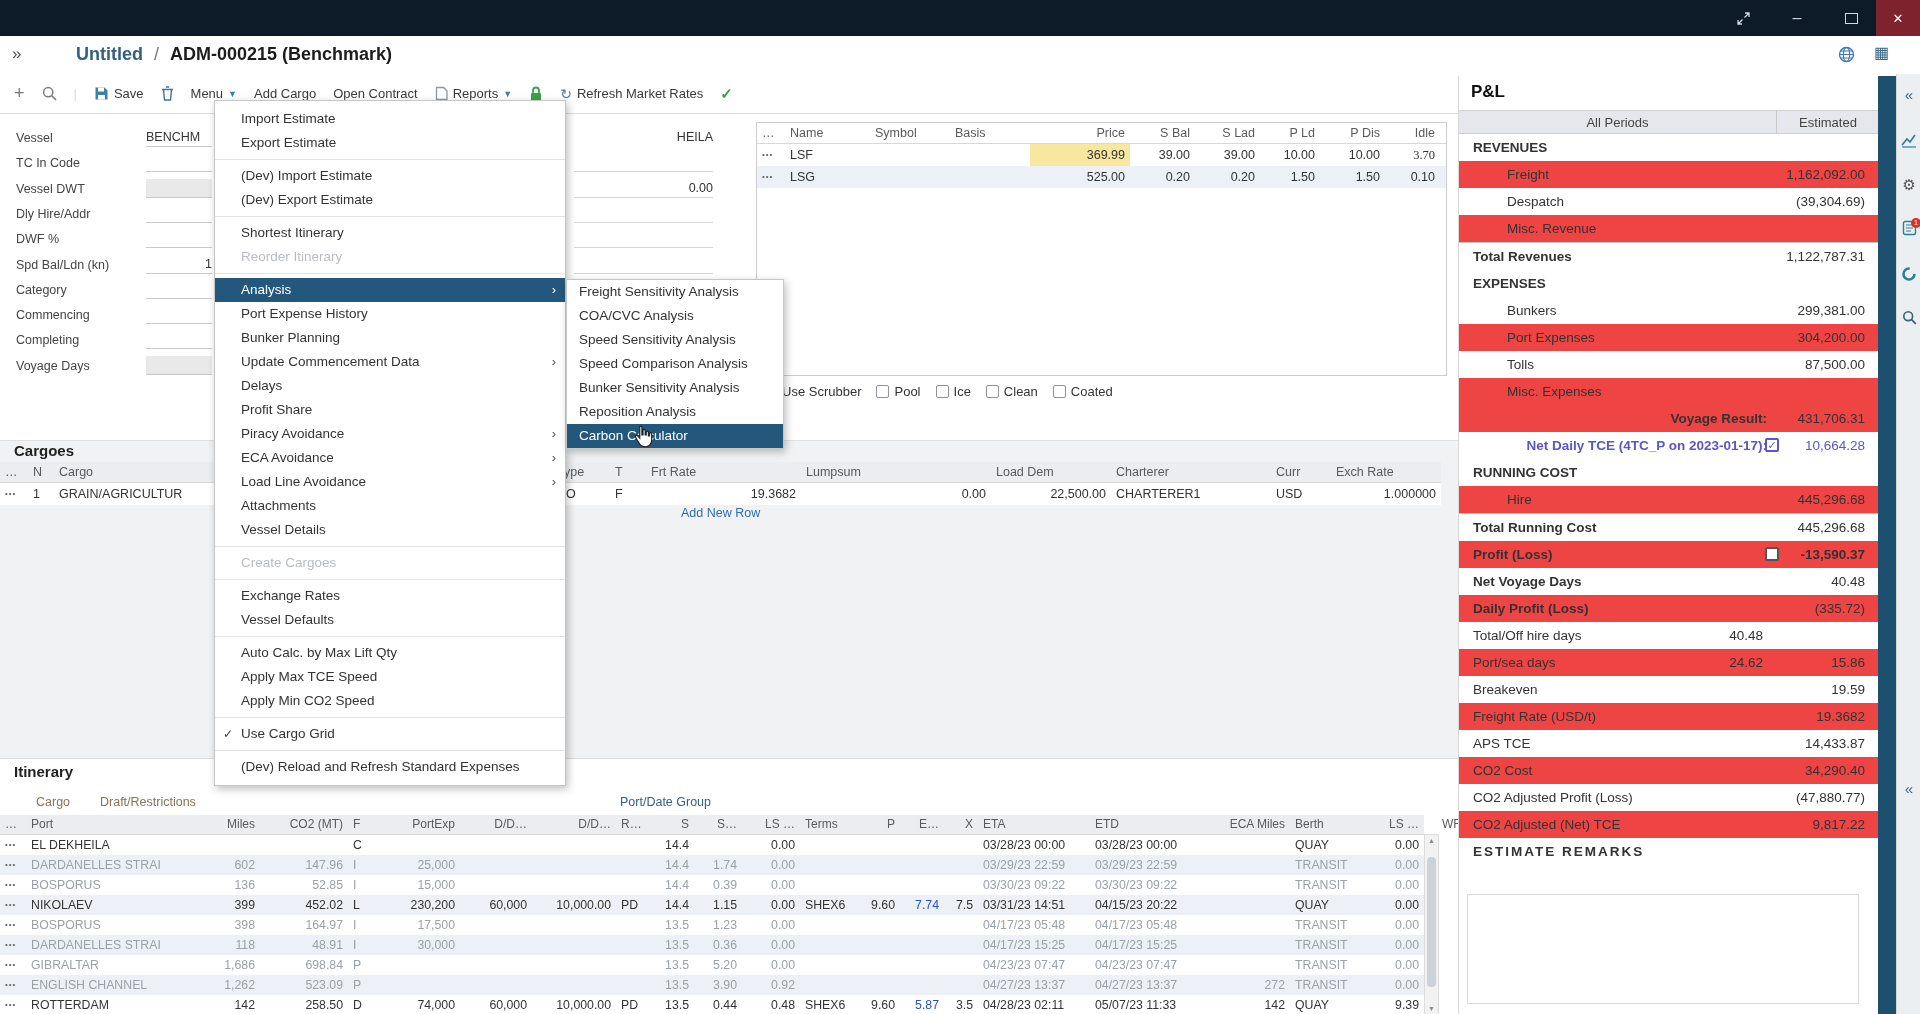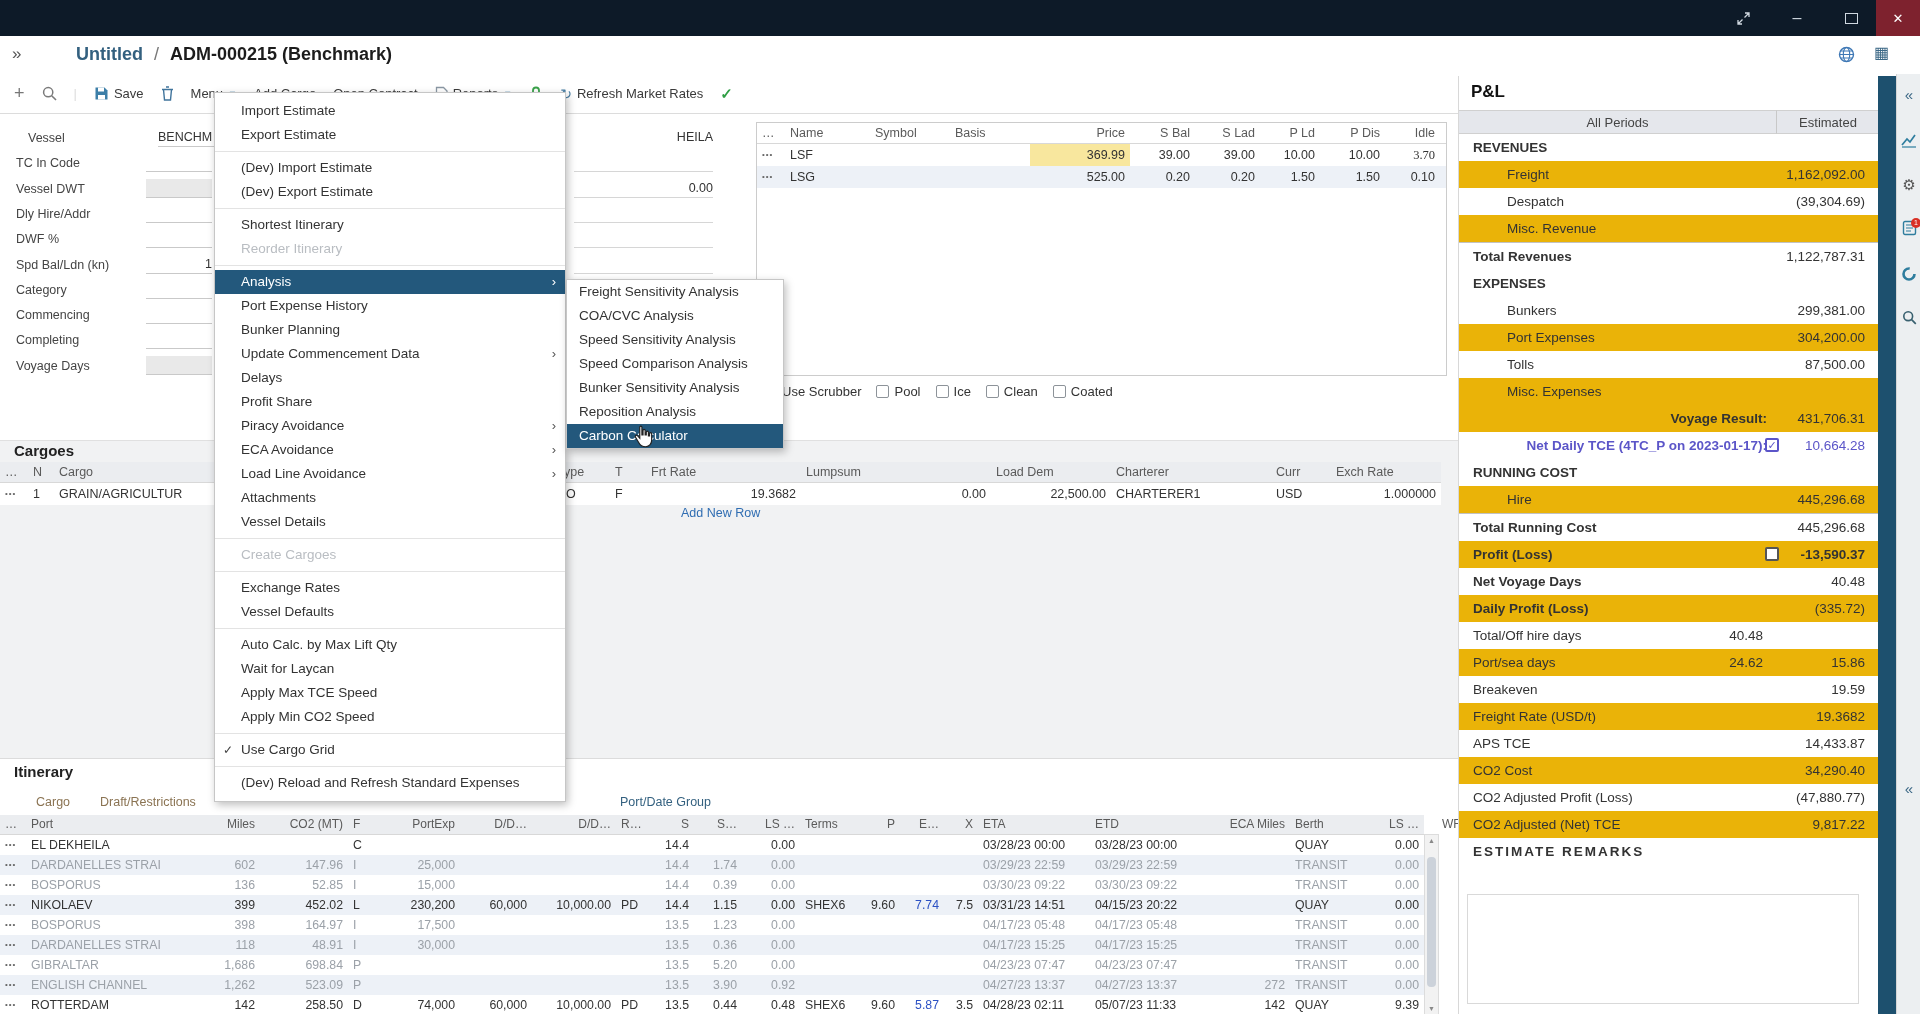--- a/index.html
+++ b/index.html
@@ -76,40 +76,40 @@
   #itin-group{position:absolute;left:620px;top:36px;font-size:12.5px;color:#33607f;}
   #itin-grid{left:0;top:56px;width:1424px;}
   #itin-grid .g-h{height:19px;line-height:19px;font-size:12px;}
   #itin-grid .g-r{height:20px;line-height:20px;font-size:12.3px;}
   #itin-wf{position:absolute;left:1442px;top:56px;height:19px;line-height:19px;font-size:12px;color:#5a5a5a;}
   #itin-scroll{position:absolute;left:1424px;top:75px;width:15px;height:181px;background:#f2f2f2;border:1px solid #dcdcdc;box-sizing:border-box;}
   .scr-arrow{position:absolute;left:0;width:13px;text-align:center;font-size:7px;color:#888;}
   .scr-thumb{position:absolute;left:2px;top:22px;width:9px;height:130px;background:#ccd2da;border-radius:4px;}
   
   .menu{position:absolute;background:#fff;border:1px solid #c6c6c6;box-shadow:2px 3px 8px rgba(0,0,0,.25);z-index:50;padding:6px 0;box-sizing:border-box;}
-  #menu{left:214px;top:92px;width:352px;}
+  #menu{left:214px;top:100px;width:352px;}
   #submenu{left:566px;top:279px;width:218px;z-index:60;padding:0;}
   .menu-item{position:relative;height:24px;line-height:24px;padding-left:26px;font-size:13.5px;color:#333;white-space:nowrap;}
   .menu-item.hl{background:#23587c;color:#fff;}
   .menu-item.dis{color:#b9bdc2;}
   .menu-sep{height:1px;background:#e3e3e3;margin:4px 0;}
   .mi-arrow{position:absolute;right:9px;top:0;font-size:13px;color:#555;}
   .menu-item.hl .mi-arrow{color:#fff;}
   .mi-check{position:absolute;left:8px;top:0;font-size:12px;color:#444;}
   #submenu .menu-item{padding-left:12px;}
   
   #pnl{position:absolute;left:1458px;top:76px;width:420px;height:938px;background:#fff;border-left:1px solid #d8d8d8;z-index:40;box-sizing:border-box;}
   #pnl-title{position:absolute;left:12px;top:6px;font-size:17px;font-weight:bold;color:#111;}
   .pnl-head{position:absolute;top:34px;height:24px;line-height:24px;background:#e5e7ec;border-top:1px solid #d0d0d0;border-bottom:1px solid #d0d0d0;
             text-align:center;font-size:13px;color:#444;box-sizing:border-box;}
   #pnl-head-left{left:0;width:318px;border-right:1px solid #c8c8c8;}
   #pnl-head-right{left:318px;width:102px;}
   #pnl-rows{position:absolute;left:0;top:58px;width:420px;}
   .p-row{position:relative;height:27px;line-height:27px;font-size:13.5px;}
-  .p-row.stripe{background:#eab308;}
+  .p-row.stripe{background:#ef4444;}
   .p-row.total{border-top:1px solid #c2c2c2;}
   .p-label{position:absolute;left:14px;white-space:nowrap;}
   .p-label.ind{left:48px;}
   .p-label.b{font-weight:bold;}
   .p-label.rgt{left:auto;right:112px;font-weight:bold;}
   .p-val{position:absolute;right:14px;white-space:nowrap;}
   .p-val.b{font-weight:bold;}
   .p-val1{position:absolute;right:116px;white-space:nowrap;}
   .p-purple{color:#5b55c8;}
   .p-cbx{position:absolute;top:6px;width:14px;height:14px;border:2px solid #555;border-radius:2px;box-sizing:border-box;background:#fff;}
@@ -214,21 +214,21 @@
   </span>
   <span class="tb-item">
     <span class="tb-refresh-glyph">↻</span>
     <span>Refresh Market Rates</span>
   </span>
   <span class="tb-item tb-check">✓</span>
 </div>
 
 <div class="est-band">
   <div id="fields">
-      <div class="f-row" style="top: 14px; left: 12px; width: 760px;">
+      <div class="f-row" style="top: 14px; left: 0px; width: 760px;">
         <span class="f-label">Vessel</span>
         <div class="f-field">BENCHM</div>
       </div>
       <div class="f-row" style="top: 39.3px; left: 0px; width: 760px;">
         <span class="f-label">TC In Code</span>
         <div class="f-field"></div>
       </div>
       <div class="f-row" style="top: 64.6px; left: 0px; width: 760px;">
         <span class="f-label">Vessel DWT</span>
         <div class="f-field gray"></div>
@@ -631,21 +631,20 @@
     <div class="menu-item">Load Line Avoidance<span class="mi-arrow">›</span></div>
     <div class="menu-item">Attachments</div>
     <div class="menu-item">Vessel Details</div>
     <div class="menu-sep"></div>
     <div class="menu-item dis">Create Cargoes</div>
     <div class="menu-sep"></div>
     <div class="menu-item">Exchange Rates</div>
     <div class="menu-item">Vessel Defaults</div>
     <div class="menu-sep"></div>
     <div class="menu-item">Auto Calc. by Max Lift Qty</div>
-    <div class="menu-item">Wait for Laycan</div>
     <div class="menu-item">Apply Max TCE Speed</div>
     <div class="menu-item">Apply Min CO2 Speed</div>
     <div class="menu-sep"></div>
     <div class="menu-item">Use Cargo Grid<span class="mi-check">✓</span></div>
     <div class="menu-sep"></div>
     <div class="menu-item">(Dev) Reload and Refresh Standard Expenses</div>
   </div>
 <div class="menu" id="submenu">
     <div class="menu-item">Freight Sensitivity Analysis</div>
     <div class="menu-item">COA/CVC Analysis</div>

